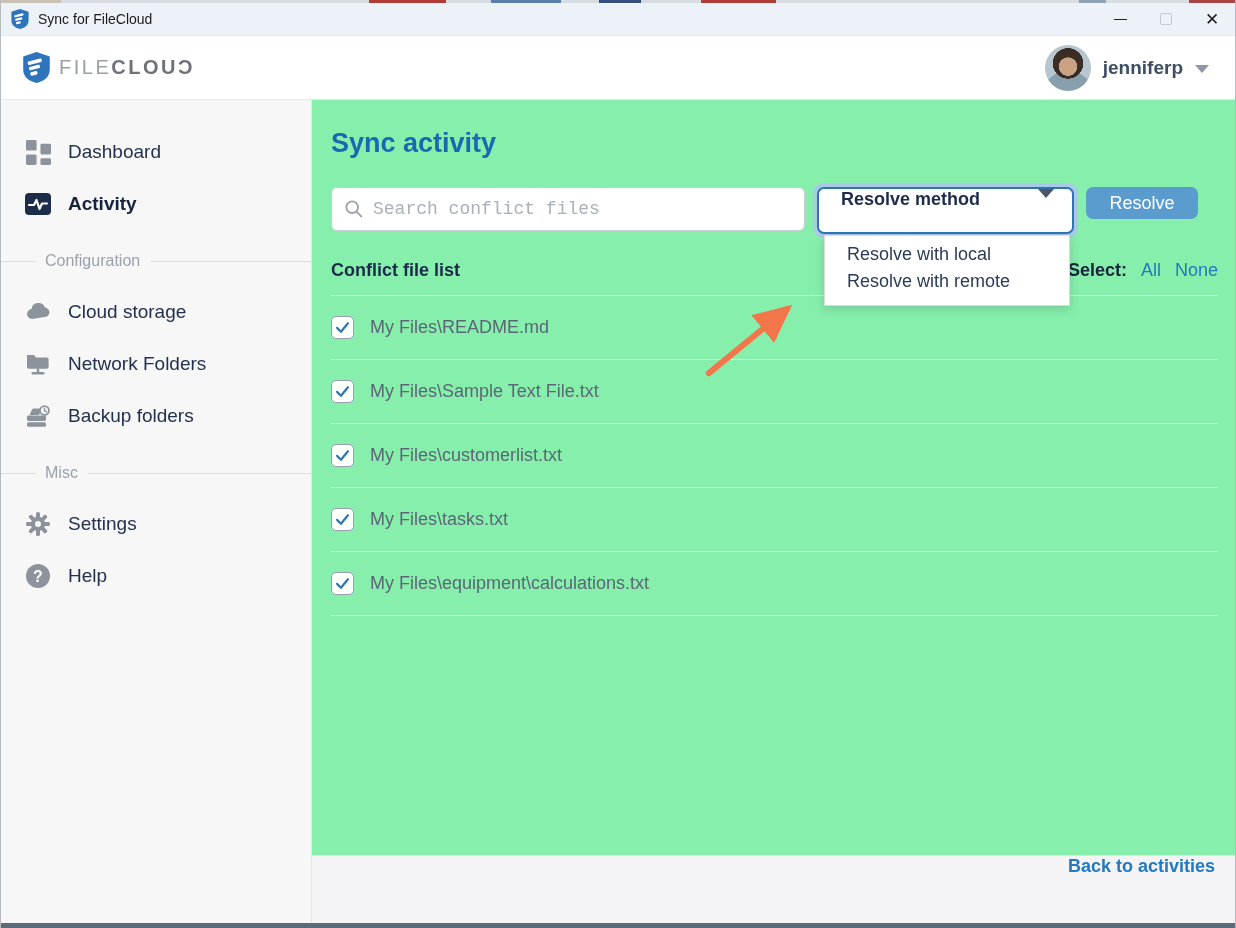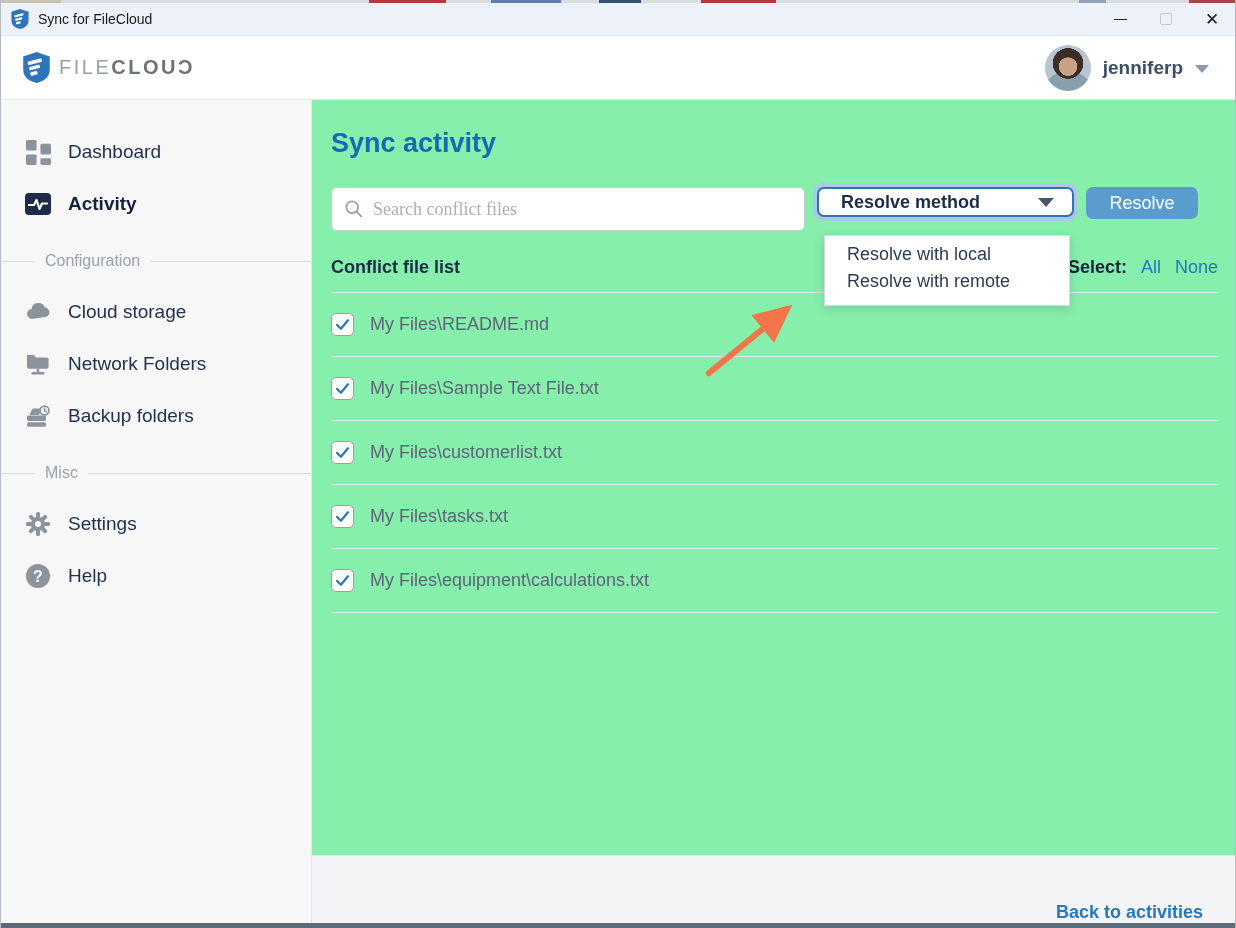--- a/index.html
+++ b/index.html
@@ -84,28 +84,28 @@
   .page-title{ font-size:27px; font-weight:700; color:#1a68b3; margin-bottom:28px; }
 
   
   .controls{ display:flex; align-items:flex-start; position:relative; z-index:30; }
   .search-box{
     width:474px; height:44px; border:1px solid #c9cdd2; border-radius:6px;
     display:flex; align-items:center; padding:0 12px; gap:9px; background:#fff;
   }
   .search-box input{
     border:none; outline:none; flex:1; font-size:18px; color:#3c4656;
-    font-family:Liberation Serif, serif; background:transparent;
+    font-family:Liberation Mono, monospace; background:transparent;
   }
   .search-box input::placeholder{ color:#a9b0ba; }
 
   .dd-wrap{ position:relative; margin-left:auto; margin-right:12px; }
   .dd-button{
-    width:257px; height:30px; background:#fff; border:2px solid #2e74b5; border-radius:7px;
-    box-shadow:0 0 0 4px #a9c9e6; display:flex; align-items:center;
+    width:257px; height:47px; background:#fff; border:2px solid #2e74b5; border-radius:7px;
+    box-shadow:0 0 0 4px #a9c9e6; display:flex; align-items:flex-start;
     padding:0 18px 0 22px; cursor:pointer;
   }
   .dd-label{ font-size:18px; font-weight:600; color:#1d2c49; }
   .dd-caret{ margin-left:auto; width:0; height:0; border-left:8px solid transparent; border-right:8px solid transparent; border-top:9px solid #49576a; }
   .dd-menu{
     position:absolute; top:48px; left:7px; width:246px; background:#fff;
     border:1px solid #d8dbde; box-shadow:0 3px 10px rgba(40,50,60,.18);
     padding:5px 0 10px 0; z-index:40;
   }
   .dd-option{ font-size:18px; color:#2c3b55; padding:3px 10px 3px 22px; cursor:pointer; white-space:nowrap; }
@@ -133,21 +133,21 @@
   .checkbox{
     width:23px; height:23px; border:1.6px solid #98a1ac; border-radius:5px;
     background:#fff; display:flex; align-items:center; justify-content:center; cursor:pointer;
     flex:0 0 auto;
   }
   .file-label{ font-size:18px; color:#5b6677; }
 
   
   .main-footer{
     height:68px; background:#f4f4f6; border-top:1px solid #e3e3e6;
-    display:flex; align-items:flex-end; justify-content:flex-end; padding-right:32px;
+    display:flex; align-items:flex-start; justify-content:flex-end; padding-right:20px;
   }
   .footer-link{ font-size:18px; font-weight:600; color:#2478bd; cursor:pointer; text-decoration:none; }
 
   .bottom-strip{ height:5px; background:#5c6a7a; }
 
   .annot-arrow{ position:absolute; inset:0; width:100%; height:100%; pointer-events:none; z-index:50; }
 </style>
 </head>
 <body>
 

